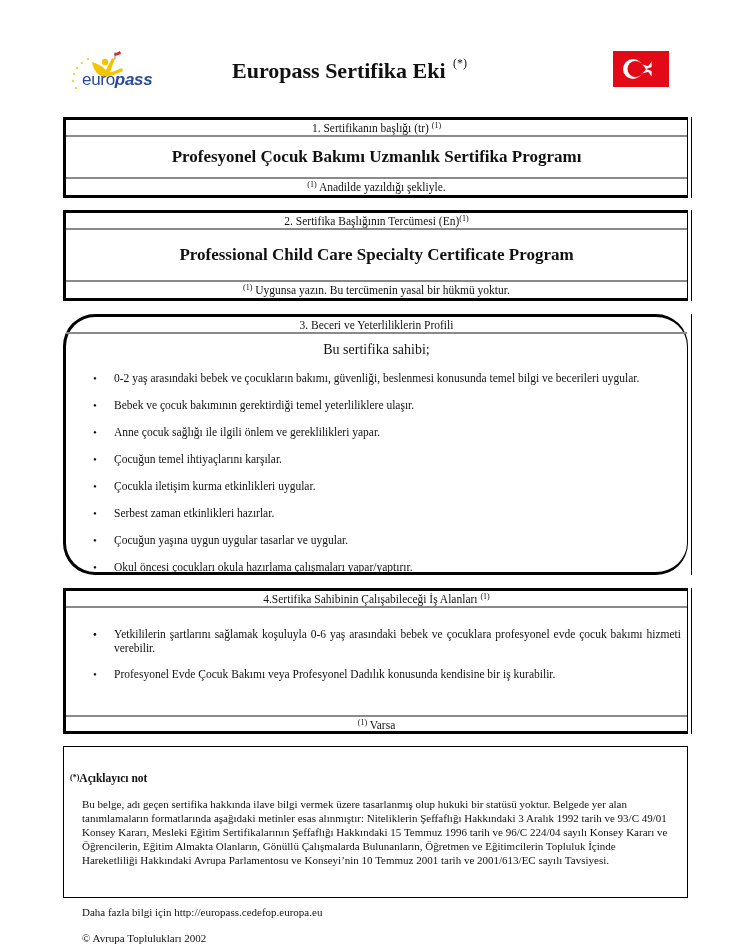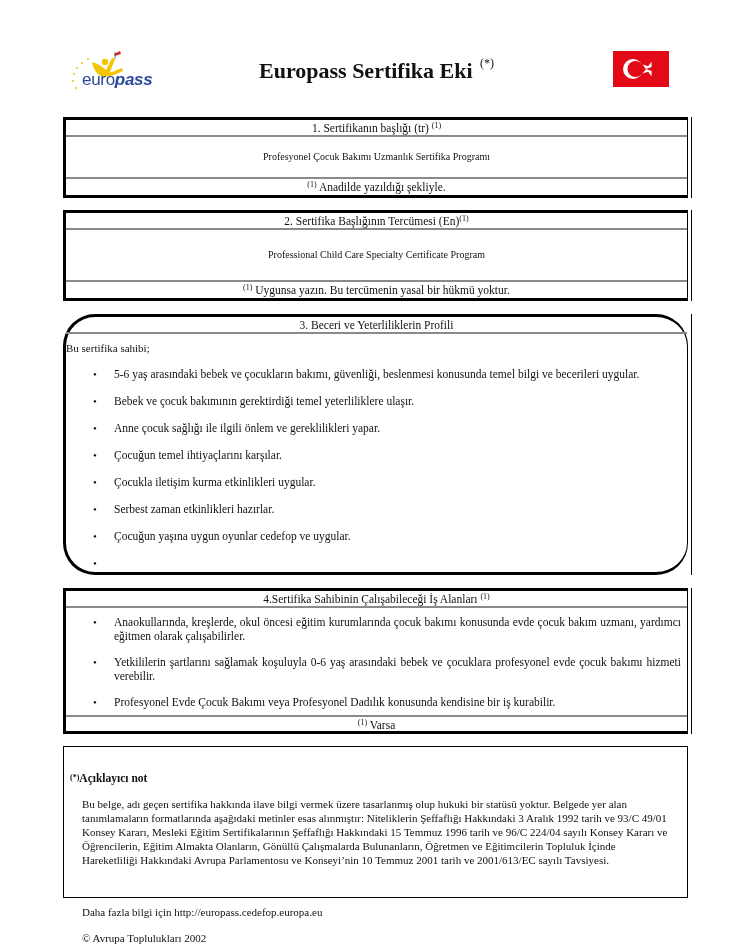--- a/index.html
+++ b/index.html
@@ -4,38 +4,38 @@
 <style>
   * { box-sizing: border-box; margin: 0; padding: 0; }
   html, body { width: 736px; height: 952px; background: #ffffff; overflow: hidden; }
   body { position: relative; font-family: "Liberation Serif", "DejaVu Serif", serif; color: #111; }
 
   .header { position: absolute; left: 0; top: 0; width: 602px; height: 112px; }
   .logo { position: absolute; left: 68px; top: 48px; width: 84px; height: 46px; }
   .logo-text { position: absolute; left: 14px; top: 22px; font-family: "Liberation Sans", "DejaVu Sans", sans-serif; font-size: 17px; color: #2a4a9a; letter-spacing: -0.3px; }
   .logo-text .light { font-weight: normal; }
   .logo-text .bold { font-weight: bold; font-style: italic; }
-  .title { position: absolute; left: 259px; top: 58px; font-size: 22px; font-weight: bold; color: #111; white-space: nowrap; }
+  .title { position: absolute; left: 232px; top: 58px; font-size: 22px; font-weight: bold; color: #111; white-space: nowrap; }
   .title sup { font-size: 12px; font-weight: normal; vertical-align: top; position: relative; top: -2px; margin-left: 2px; }
   .flag { position: absolute; left: 613px; top: 51px; width: 56px; height: 36px; background: #e30a17; }
   .country { position: absolute; left: 615px; top: 90px; width: 54px; text-align: center; font-size: 11px; color: #111; margin-top: 32px; }
 
   .box { position: absolute; left: 63px; width: 625px; border-top: 3px solid #000; border-left: 3px solid #000; border-bottom: 3px solid #000; border-right: 1px solid #000; background: #fff; }
   .box::after { content: ""; position: absolute; top: -3px; bottom: -3px; right: -5px; width: 1px; background: #000; }
   .row { border-bottom: 2px solid #8a8a8a; text-align: center; font-size: 11.5px; }
   .row:last-child { border-bottom: none; }
   .row sup { font-size: 8px; vertical-align: top; position: relative; top: -2px; }
   .hdr-row { height: 17px; line-height: 16px; }
-  .main-row { font-weight: normal; font-size: 10px; }
+  .main-row { font-weight: bold; font-size: 17px; }
   .foot-row { height: 17px; line-height: 16px; }
 
   .list { list-style: none; padding: 0; }
   .list li { position: relative; padding-left: 48px; padding-right: 8px; font-size: 11.5px; line-height: 14px; }
   .list li .bullet { position: absolute; left: 27px; top: 0; font-size: 11px; }
-  .intro { font-size: 11px; }
+  .intro { font-size: 14px; text-align: center; }
 
   .jlist li { text-align: justify; padding-right: 6px; }
 
   .note { position: absolute; left: 63px; top: 746px; width: 625px; height: 152px; border: 1px solid #000; border-right: 1px solid #000; padding: 4px 6px; font-size: 11px; line-height: 14px; }
   .note::after { content: ""; position: absolute; top: -1px; bottom: -1px; right: -1px; width: 1px; background: #000; }
   .note .ntitle { font-weight: bold; font-size: 11.5px; margin-top: 20px; }
   .note .ntitle sup { font-size: 8px; font-weight: bold; vertical-align: top; }
   .note p { margin: 12px; }
 </style>
 </head>
@@ -78,37 +78,37 @@
   <div class="row hdr-row"><span>2. Sertifika Başlığının Tercümesi (En)</span><sup>(1)</sup></div>
   <div class="row main-row" style="height:52px;line-height:50px;"><span>Professional Child Care Specialty Certificate Program</span></div>
   <div class="row foot-row"><sup>(1)</sup> <span>Uygunsa yazın. Bu tercümenin yasal bir hükmü yoktur.</span></div>
 </div>
 
 <div class="box" style="top:314px;height:261px;border-radius:32px;">
   <div class="row hdr-row"><span>3. Beceri ve Yeterliliklerin Profili</span></div>
   <div class="row" style="text-align:left;padding-top:8px;">
     <div class="intro" style="margin-bottom:13px;">Bu sertifika sahibi;</div>
     <ul class="list">
-      <li style="margin-bottom:13px;"><span class="bullet">•</span><span>5-6 yaş arasındaki bebek ve çocukların bakımı, güvenliği, beslenmesi konusunda temel bilgi ve becerileri uygular.</span></li>
+      <li style="margin-bottom:13px;"><span class="bullet">•</span><span>0-2 yaş arasındaki bebek ve çocukların bakımı, güvenliği, beslenmesi konusunda temel bilgi ve becerileri uygular.</span></li>
       <li style="margin-bottom:13px;"><span class="bullet">•</span><span>Bebek ve çocuk bakımının gerektirdiği temel yeterliliklere ulaşır.</span></li>
       <li style="margin-bottom:13px;"><span class="bullet">•</span><span>Anne çocuk sağlığı ile ilgili önlem ve gereklilikleri yapar.</span></li>
       <li style="margin-bottom:13px;"><span class="bullet">•</span><span>Çocuğun temel ihtiyaçlarını karşılar.</span></li>
       <li style="margin-bottom:13px;"><span class="bullet">•</span><span>Çocukla iletişim kurma etkinlikleri uygular.</span></li>
       <li style="margin-bottom:13px;"><span class="bullet">•</span><span>Serbest zaman etkinlikleri hazırlar.</span></li>
-      <li style="margin-bottom:13px;"><span class="bullet">•</span><span>Çocuğun yaşına uygun oyunlar cedefop ve uygular.</span></li>
-      <li><span class="bullet">•</span></li>
+      <li style="margin-bottom:13px;"><span class="bullet">•</span><span>Çocuğun yaşına uygun uygular tasarlar ve uygular.</span></li>
+      <li><span class="bullet">•</span><span>Okul öncesi çocukları okula hazırlama çalışmaları yapar/yaptırır.</span></li>
     </ul>
   </div>
 </div>
 
 <div class="box" style="top:588px;height:146px;">
   <div class="row hdr-row"><span>4.Sertifika Sahibinin Çalışabileceği İş Alanları</span> <sup>(1)</sup></div>
   <div class="row" style="text-align:left;padding-top:7px;height:109px;">
     <ul class="list jlist">
-      <li style="margin-bottom:12px;"><span class="bullet">•</span><span>Anaokullarında, kreşlerde, okul öncesi eğitim kurumlarında çocuk bakımı konusunda evde çocuk bakım uzmanı, yardımcı eğitmen olarak çalışabilirler.</span></li>
+      <li style="margin-bottom:12px;"><span class="bullet">•</span></li>
       <li style="margin-bottom:12px;"><span class="bullet">•</span><span>Yetkililerin şartlarını sağlamak koşuluyla 0-6 yaş arasındaki bebek ve çocuklara profesyonel evde çocuk bakımı hizmeti verebilir.</span></li>
       <li><span class="bullet">•</span><span>Profesyonel Evde Çocuk Bakımı veya Profesyonel Dadılık konusunda kendisine bir iş kurabilir.</span></li>
     </ul>
   </div>
   <div class="row foot-row"><sup>(1)</sup> <span>Varsa</span></div>
 </div>
 
 <div class="note">
   <div class="ntitle"><sup>(*)</sup><span>Açıklayıcı not</span></div>
   <p>Bu belge, adı geçen sertifika hakkında ilave bilgi vermek üzere tasarlanmış olup hukuki bir statüsü yoktur. Belgede yer alan tanımlamaların formatlarında aşağıdaki metinler esas alınmıştır: Niteliklerin Şeffaflığı Hakkındaki 3 Aralık 1992 tarih ve 93/C 49/01 Konsey Kararı, Mesleki Eğitim Sertifikalarının Şeffaflığı Hakkındaki 15 Temmuz 1996 tarih ve 96/C 224/04 sayılı Konsey Kararı ve Öğrencilerin, Eğitim Almakta Olanların, Gönüllü Çalışmalarda Bulunanların, Öğretmen ve Eğitimcilerin Topluluk İçinde Hareketliliği Hakkındaki Avrupa Parlamentosu ve Konseyi’nin 10 Temmuz 2001 tarih ve 2001/613/EC sayılı Tavsiyesi.</p>

